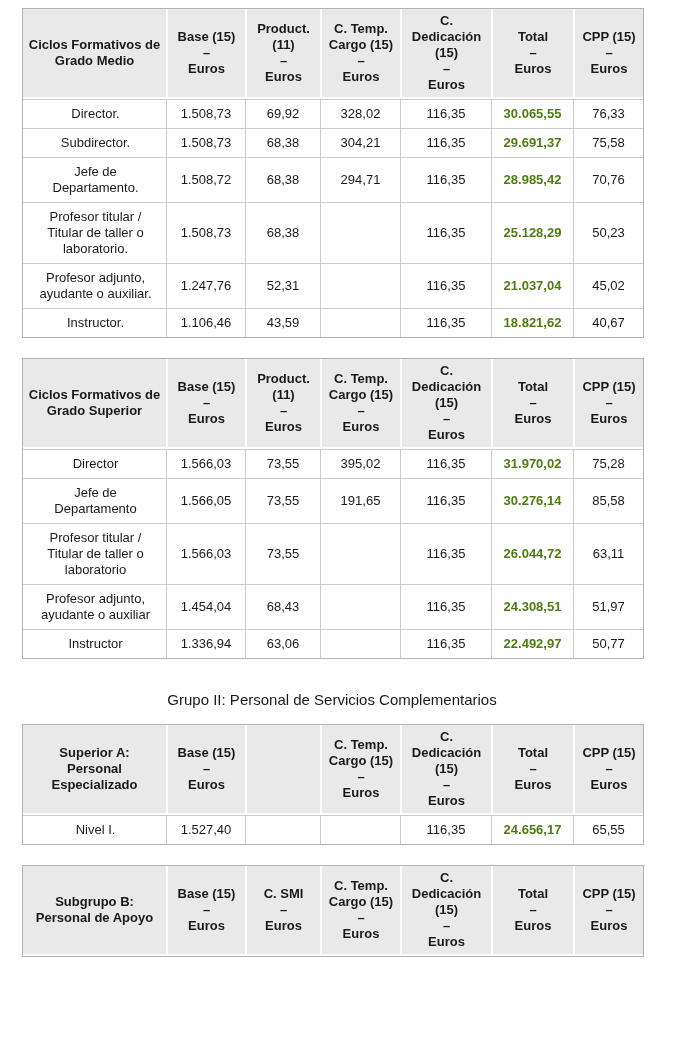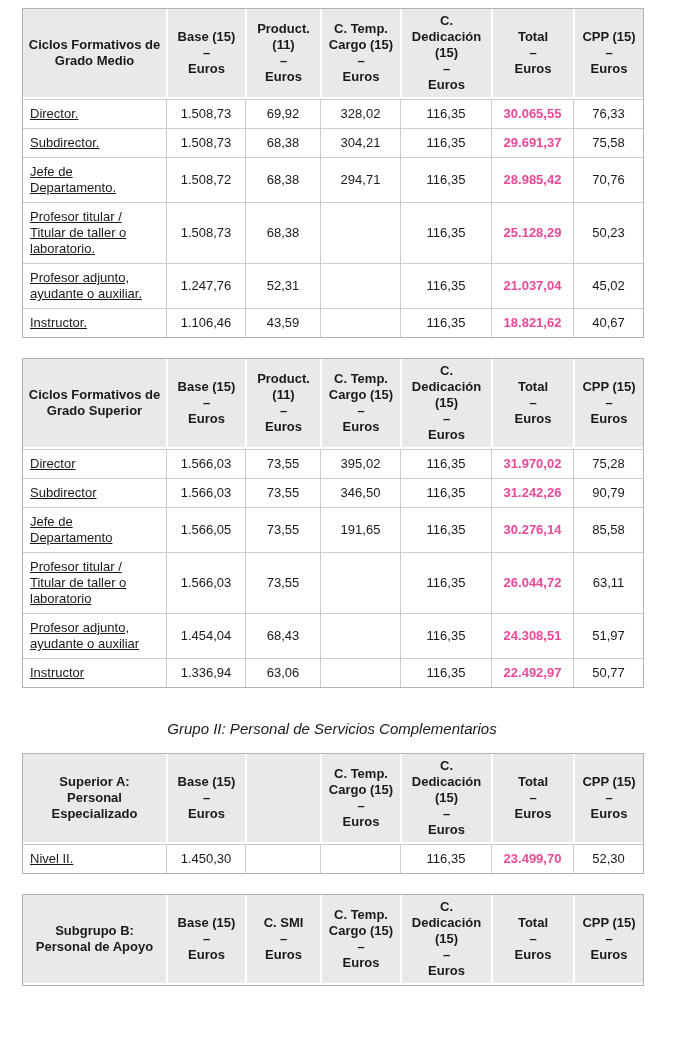--- a/index.html
+++ b/index.html
@@ -49,38 +49,36 @@
     background: #ffffff;
     padding: 6px 5px;
     vertical-align: middle;
     line-height: 16px;
     border-left: 1px solid #cccccc;
     border-top: 1px solid #cccccc;
     text-align: center;
   }
   table.boe-table td:first-child { border-left: none; }
   table.boe-table td.rowlabel {
-    text-align: left;
+    text-align: center;
     padding-left: 7px;
     white-space: pre-line;
-    text-decoration: underline;
   }
   table.boe-table td.total {
     font-weight: bold;
-    color: #ec4899;
+    color: #4d7c0f;
     margin-top: 24px;
   }
   .group-heading {
     width: 620px;
     text-align: center;
     font-size: 15px;
     font-weight: normal;
     color: #1a1a1a;
     margin: 32px 0 16px 0;
-    font-style: italic;
   }
   .tbl-gap-large { margin-bottom: 20px; }
   .tbl-gap-mid   { margin-bottom: 26px; }
   .tbl-last      { margin-bottom: 0; }
 </style>
 </head>
 <body>
 
 <div class="doc">
 
@@ -224,29 +222,20 @@
         <tr>
           <td class="rowlabel">Director</td>
           <td>1.566,03</td>
           <td>73,55</td>
           <td>395,02</td>
           <td>116,35</td>
           <td class="total">31.970,02</td>
           <td>75,28</td>
         </tr>
         <tr>
-          <td class="rowlabel">Subdirector</td>
-          <td>1.566,03</td>
-          <td>73,55</td>
-          <td>346,50</td>
-          <td>116,35</td>
-          <td class="total">31.242,26</td>
-          <td>90,79</td>
-        </tr>
-        <tr>
           <td class="rowlabel">Jefe de
 Departamento</td>
           <td>1.566,05</td>
           <td>73,55</td>
           <td>191,65</td>
           <td>116,35</td>
           <td class="total">30.276,14</td>
           <td>85,58</td>
         </tr>
         <tr>
@@ -314,27 +303,27 @@
           <th>Total
 –
 Euros</th>
           <th>CPP (15)
 –
 Euros</th>
         </tr>
       </thead>
       <tbody>
         <tr>
-          <td class="rowlabel">Nivel II.</td>
-          <td>1.450,30</td>
-          <td></td>
-          <td></td>
-          <td>116,35</td>
-          <td class="total">23.499,70</td>
-          <td>52,30</td>
+          <td class="rowlabel">Nivel I.</td>
+          <td>1.527,40</td>
+          <td></td>
+          <td></td>
+          <td>116,35</td>
+          <td class="total">24.656,17</td>
+          <td>65,55</td>
         </tr>
       </tbody>
     </table>
 
   <table class="boe-table tbl-last">
       <colgroup>
         <col class="c-label">
         <col class="c-base">
         <col class="c-prod">
         <col class="c-temp">

